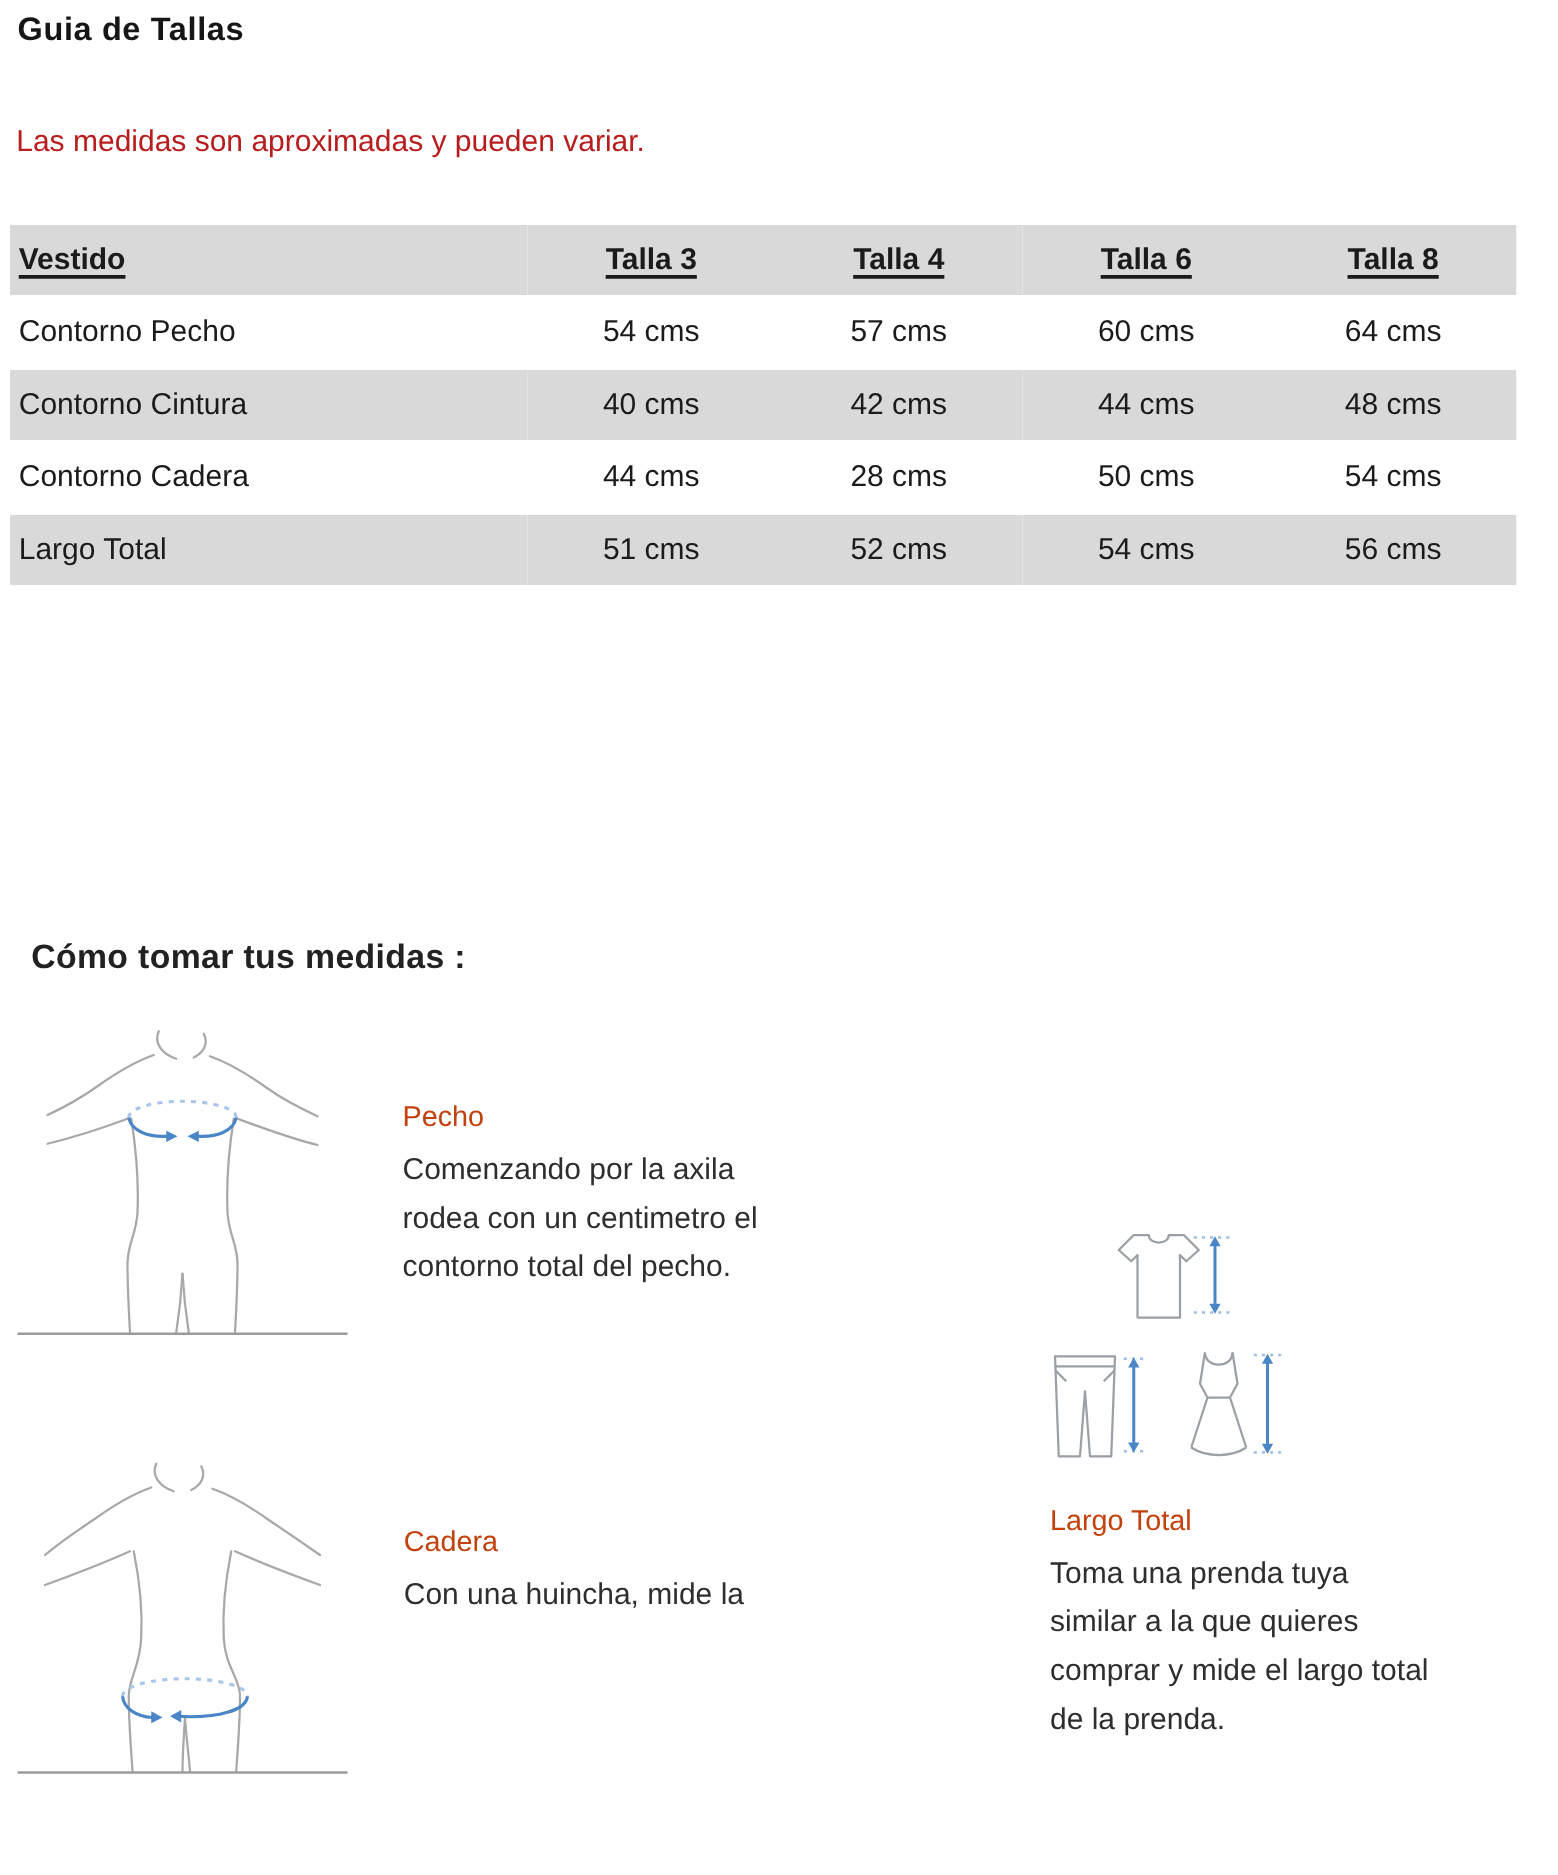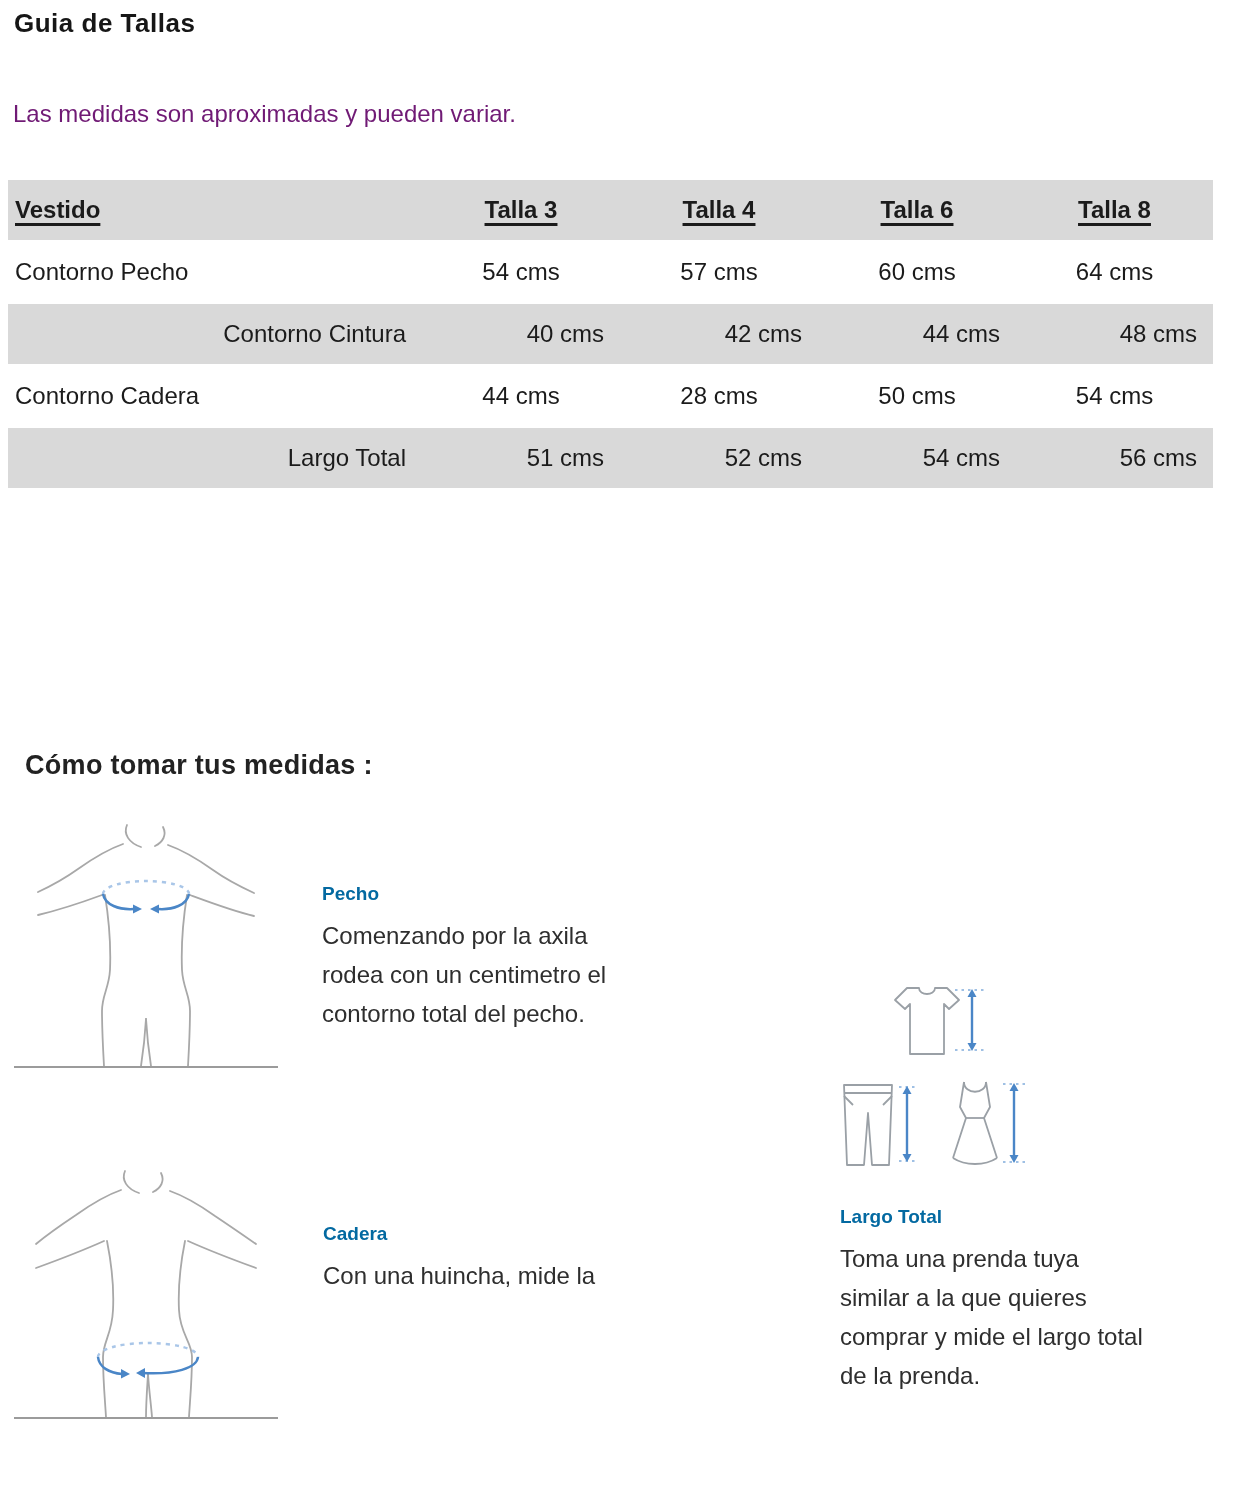--- a/index.html
+++ b/index.html
@@ -20,70 +20,70 @@
     font-size: 26px;
     font-weight: bold;
     color: #161616;
     letter-spacing: 0.5px;
   }
 
   .intro-text {
     position: absolute;
     left: 13px; top: 100px;
     font-size: 24px;
-    color: #701a75;
+    color: #b91c1c;
   }
 
   
   table.size-table {
     position: absolute;
     left: 8px; top: 178px;
     width: 1205px;
     border-collapse: separate;
     border-spacing: 0 2px;
     table-layout: fixed;
     font-size: 24px;
     color: #1b1b1b;
   }
   .size-table th, .size-table td {
     height: 56px;
-    padding: 16px;
+    padding: 6px;
     vertical-align: middle;
     font-weight: normal;
   }
   .size-table thead th {
     background: #d9d9d9;
     font-weight: bold;
     text-decoration: underline;
     text-decoration-thickness: 2.5px;
     text-underline-offset: 5px;
   }
   .size-table .col-label { text-align: left; padding-left: 7px; }
   .size-table .col-val   { text-align: center; }
-  .size-table tbody tr.striped td { background: #d9d9d9; text-align: right; }
+  .size-table tbody tr.striped td { background: #d9d9d9; }
 
   
   .howto-heading {
     position: absolute;
     left: 25px; top: 750px;
     font-size: 27px;
     font-weight: bold;
     color: #222222;
     letter-spacing: 0.3px;
   }
 
   .figure { position: absolute; }
   .fig-chest { left: 10px; top: 818px; }
   .fig-hip   { left: 10px; top: 1168px; }
 
   .measure-block { position: absolute; color: #2e2e2e; }
   .measure-block h3 {
-    font-size: 19px;
-    font-weight: bold;
-    color: #0369a1;
+    font-size: 23px;
+    font-weight: normal;
+    color: #c2410c;
     line-height: 31px;
   }
   .measure-block .lines { margin-top: 7px; }
   .measure-block .lines div {
     font-size: 24px;
     line-height: 39px;
     white-space: nowrap;
   }
   .block-pecho  { left: 322px; top: 878px;  }
   .block-cadera { left: 323px; top: 1218px; }

